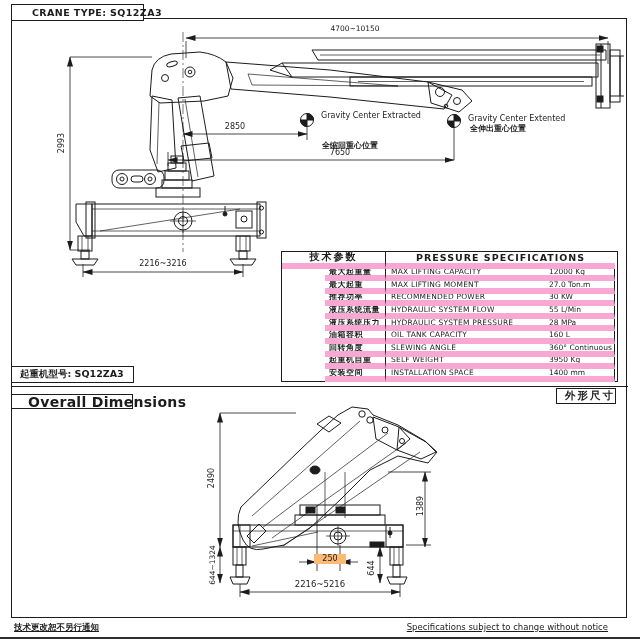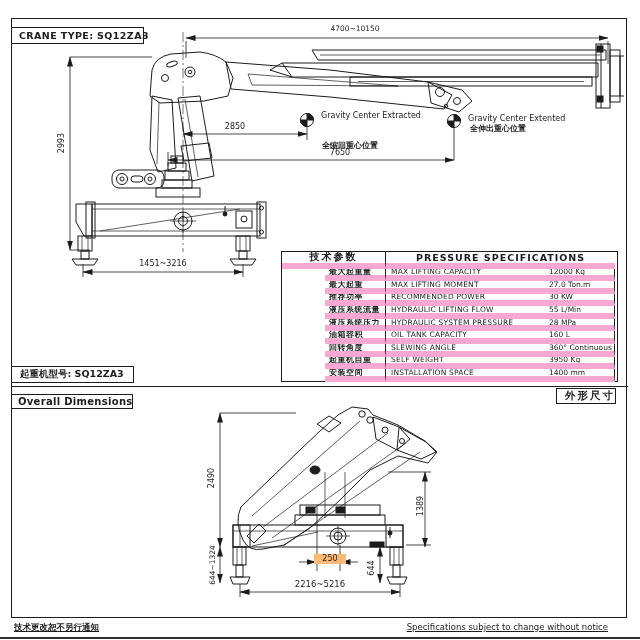--- a/index.html
+++ b/index.html
@@ -3,23 +3,23 @@
 <meta charset="utf-8">
 <style>
   html,body{margin:0;padding:0;background:#fff;}
   body{width:640px;height:640px;position:relative;overflow:hidden;
        font-family:"DejaVu Sans","Liberation Sans",sans-serif;color:#1c1c1c;}
   .abs{position:absolute;box-sizing:border-box;}
   .page-border{left:11px;top:18px;width:616px;height:600px;border:1.6px solid #1c1c1c;}
   .divider{left:11px;top:386px;width:617px;height:1.4px;background:#1c1c1c;}
   .titlebox{background:#fff;border:1.8px solid #1c1c1c;display:flex;align-items:center;
             font-weight:bold;white-space:nowrap;}
-  .tb-crane{left:11px;top:4px;width:133px;height:17px;font-size:9.5px;padding-left:7px;letter-spacing:.4px;margin-top:23px;}
+  .tb-crane{left:11px;top:4px;width:133px;height:17px;font-size:9.5px;padding-left:20px;letter-spacing:.4px;}
   .tb-model{left:11px;top:366px;width:123px;height:17px;font-size:9.5px;padding-left:8px;}
-  .tb-overall{left:11px;top:394px;width:122px;height:15px;font-size:10px;padding-left:6px;letter-spacing:.3px;}
+  .tb-overall{left:11px;top:394px;width:122px;height:15px;font-size:14px;padding-left:16px;letter-spacing:.3px;}
   .tb-waixing{left:556px;top:388px;width:60px;height:16px;font-size:10.5px;justify-content:center;letter-spacing:2px;padding-left:8px;}
   svg{position:absolute;left:0;top:0;}
   .lbl{position:absolute;font-size:8px;font-weight:500;white-space:nowrap;line-height:10px;
        text-align:center;color:#1c1c1c;}
   .rot{transform:rotate(-90deg);}
   .gc{font-size:8px;font-weight:500;text-align:left;}
   
   .spec{left:281px;top:251px;width:337px;height:131px;border:1.4px solid #1c1c1c;
         display:grid;grid-template-columns:104px 159px 70.2px;
         grid-template-rows:16.5px repeat(9,12.6px);background:#fff;z-index:3;}
@@ -239,21 +239,21 @@
   <span>Overall Dimensions</span>
 </div>
 <div class="abs titlebox tb-waixing">
   <span>外形尺寸</span>
 </div>
 
 <span class="lbl" style="left:325px;top:24px;width:60px;font-size:7.5px;">4700~10150</span>
 <span class="lbl rot" style="left:42px;top:138px;width:40px;">2993</span>
 <span class="lbl" style="left:213px;top:122px;width:44px;">2850</span>
 <span class="lbl" style="left:318px;top:148px;width:44px;">7650</span>
-<span class="lbl" style="left:133px;top:259px;width:60px;">1451~3216</span>
+<span class="lbl" style="left:133px;top:259px;width:60px;">2216~3216</span>
 <span class="lbl gc" style="left:321px;top:111px;">Gravity Center Extracted</span>
 <span class="lbl gc" style="left:322px;top:118px;font-weight:bold;margin-top:23px;">全缩回重心位置</span>
 <span class="lbl gc" style="left:468px;top:114px;">Gravity Center Extented</span>
 <span class="lbl gc" style="left:470px;top:124px;font-weight:bold;">全伸出重心位置</span>
 
 <span class="lbl rot" style="left:192px;top:473px;width:40px;">2490</span>
 <span class="lbl rot" style="left:403px;top:501px;width:36px;">1389</span>
 <span class="lbl rot" style="left:186px;top:560px;width:54px;font-size:7.5px;">644~1324</span>
 <span class="lbl whitebg" style="left:314px;top:554px;width:30px;">250</span>
 <span class="lbl rot" style="left:357px;top:563px;width:30px;">644</span>
@@ -269,21 +269,21 @@
 
   <div class="cn">最大起重</div>
   <div class="en">MAX LIFTING MOMENT</div>
   <div class="val">27.0 Ton.m</div>
 
   <div class="cn">推荐功率</div>
   <div class="en">RECOMMENDED POWER</div>
   <div class="val">30 KW</div>
 
   <div class="cn">液压系统流量</div>
-  <div class="en">HYDRAULIC LIFTING FLOW</div>
+  <div class="en">HYDRAULIC SYSTEM FLOW</div>
   <div class="val">55 L/Min</div>
 
   <div class="cn">液压系统压力</div>
   <div class="en">HYDRAULIC SYSTEM PRESSURE</div>
   <div class="val">28 MPa</div>
 
   <div class="cn">油箱容积</div>
   <div class="en">OIL TANK CAPACITY</div>
   <div class="val">160 L</div>
 

